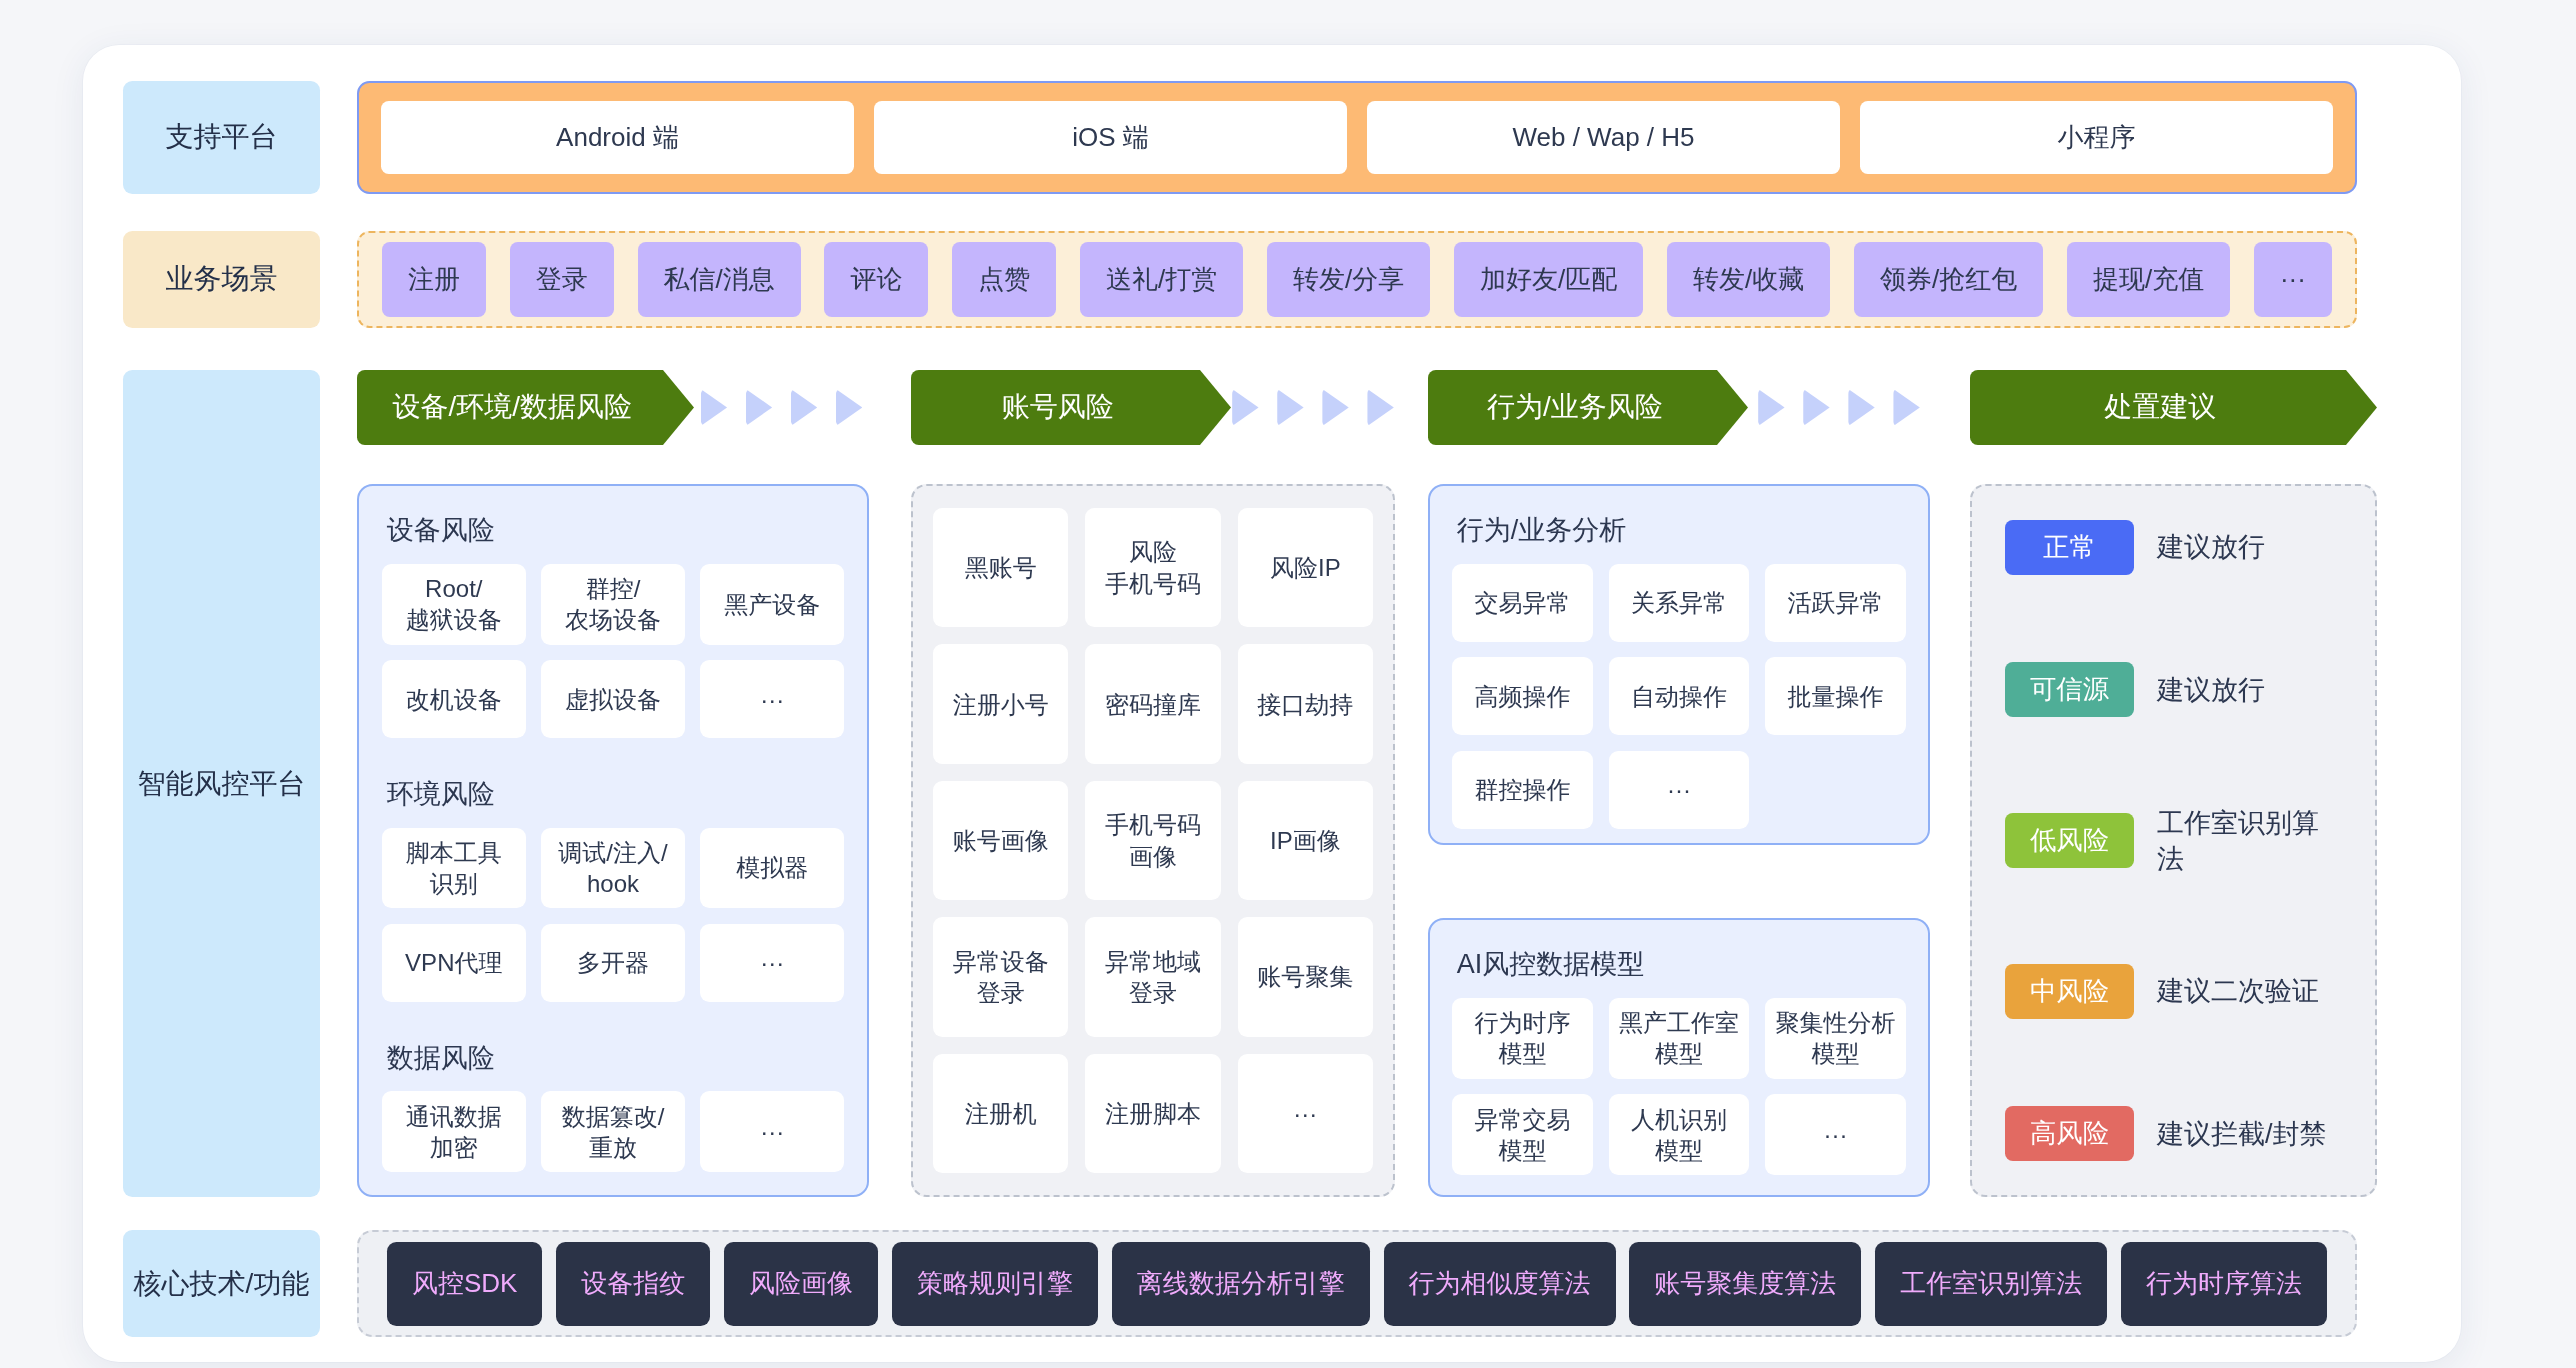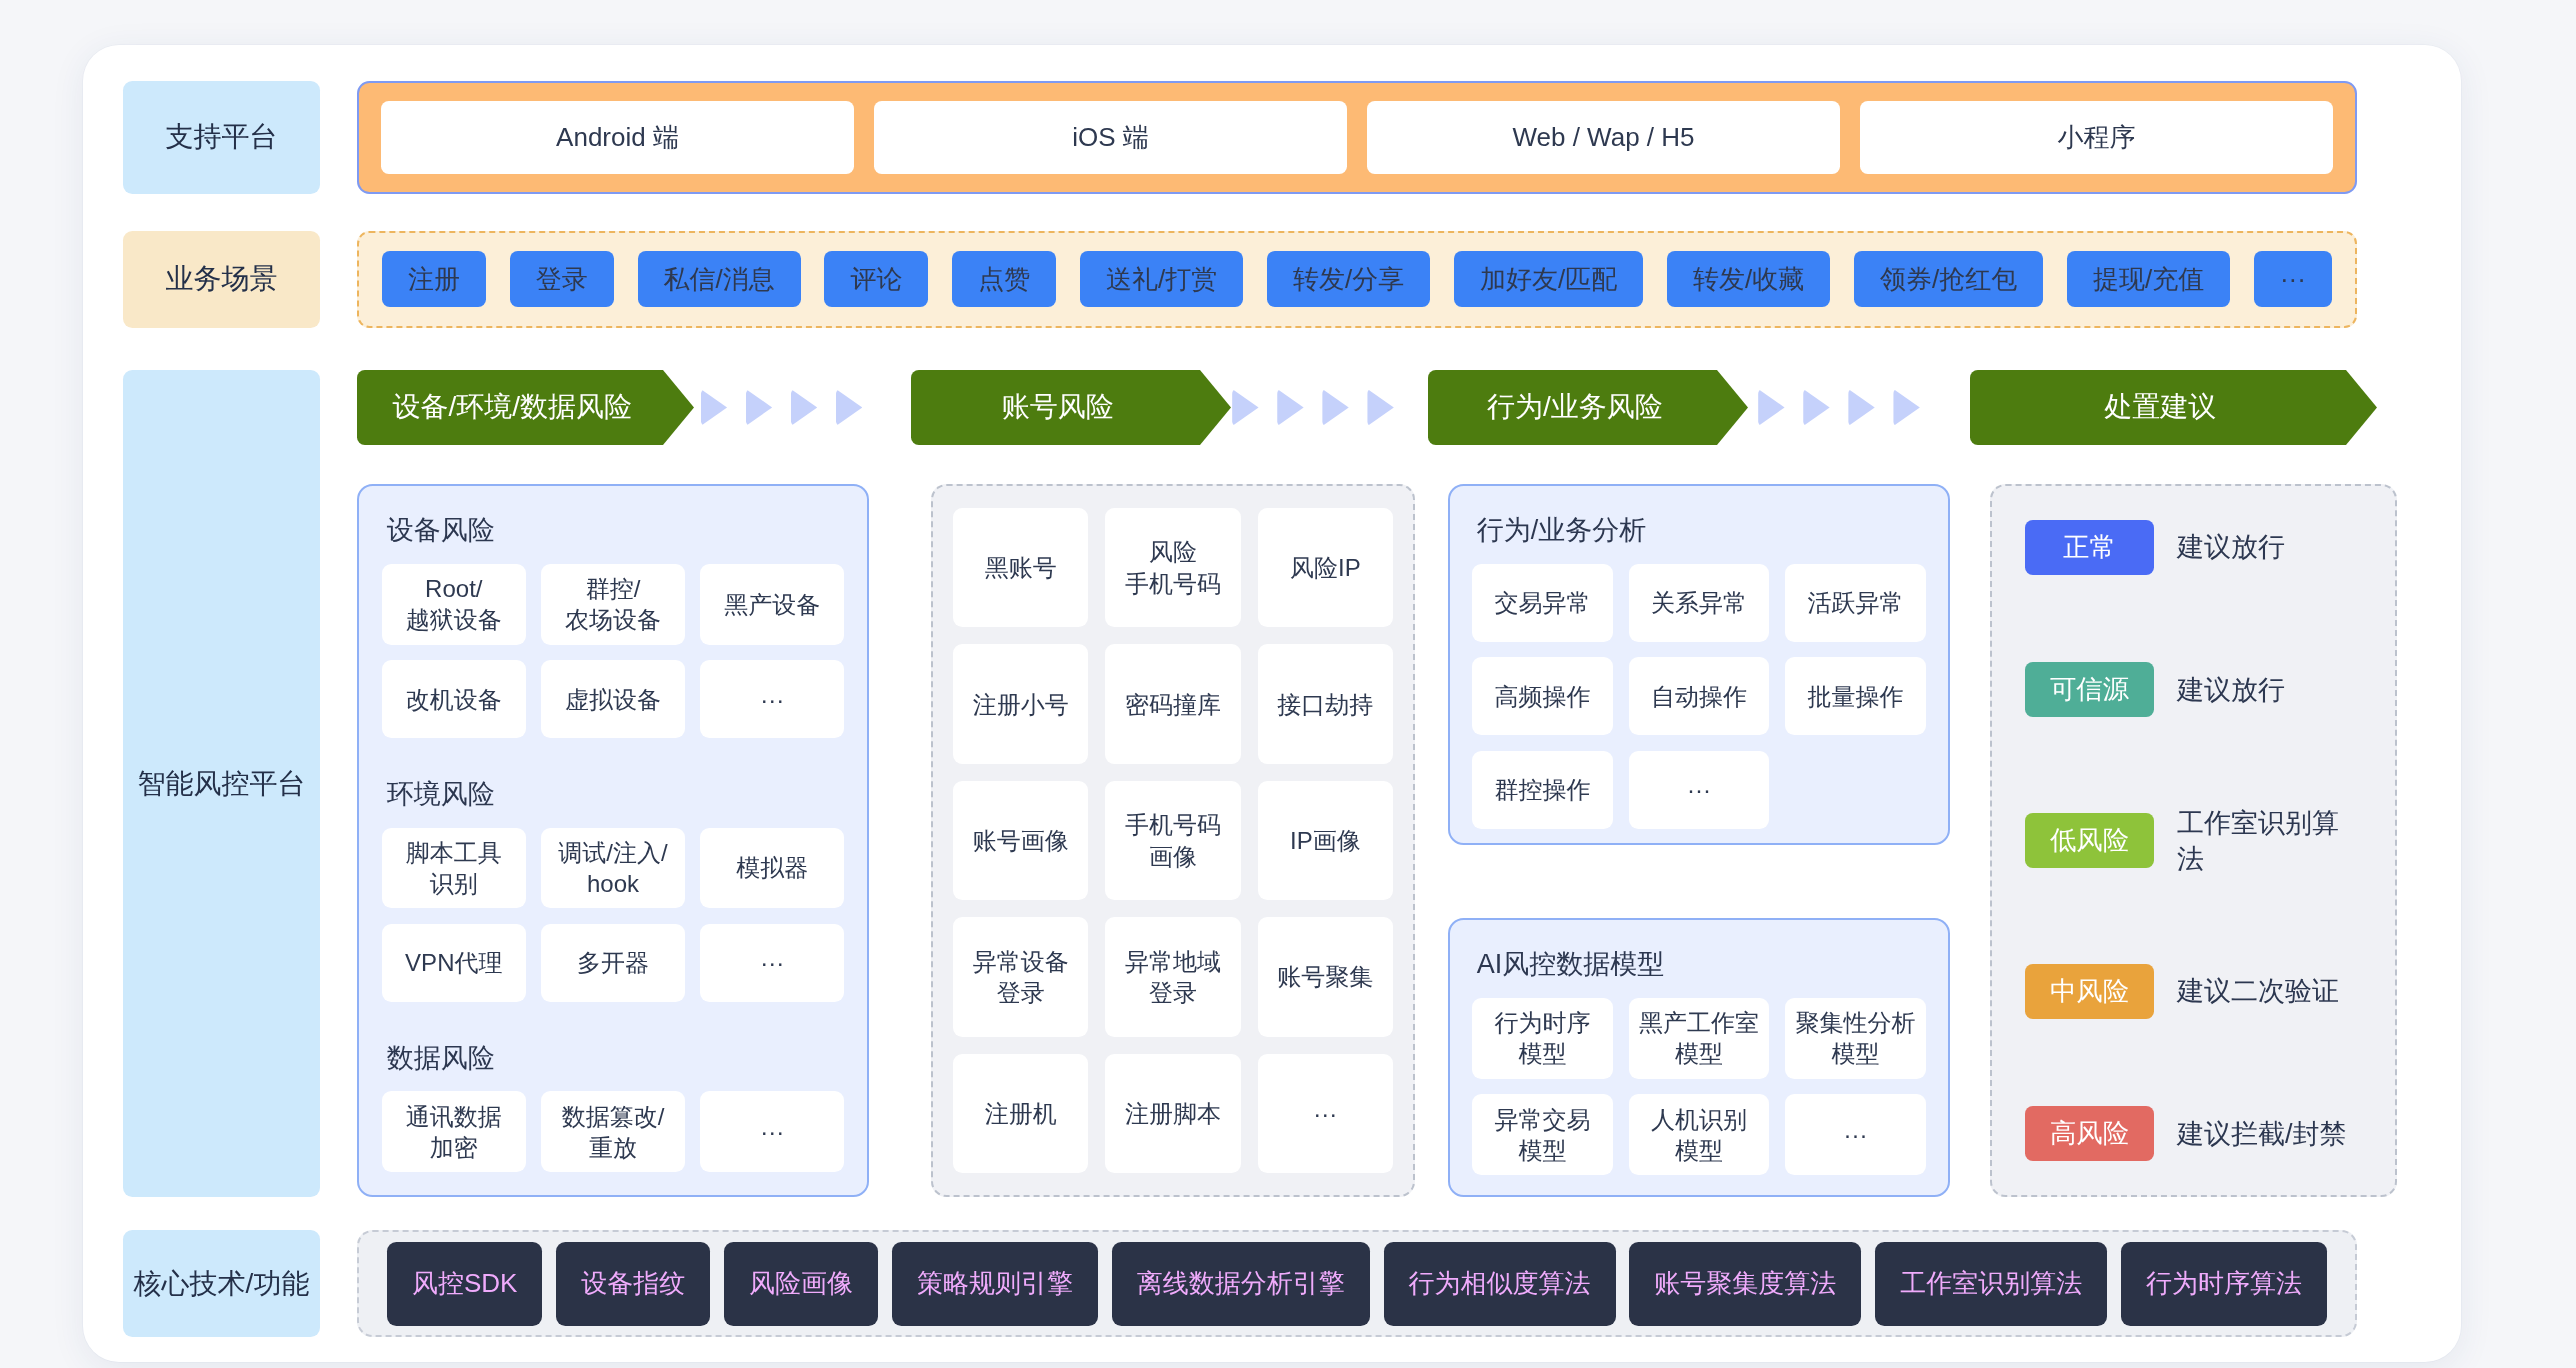--- a/index.html
+++ b/index.html
@@ -45,21 +45,21 @@
 
   
   #row-scenarios { height:110px; margin-bottom:42px; }
   .scenarios-box {
     flex:1; background:#fcefd8;
     border:2.3px dashed #edb55e; border-radius:12.4px;
     display:flex; align-items:center; justify-content:space-between;
     padding:0 23px;
   }
   .scenario-chip {
-    background:#3b82f6; border-radius:7.8px; height:56px;
+    background:#c4b5fd; border-radius:7.8px; height:75px;
     display:flex; align-items:center; padding:0 26px;
     font-size:26px; color:#2e3950; white-space:nowrap;
   }
 
   
   #row-platform-section { flex:1; margin-bottom:33px; }
   .section-content { flex:1; display:flex; flex-direction:column; }
   .stage-row { height:75px; display:flex; margin-bottom:39px; }
   .stage-cell { display:flex; align-items:center; }
   .stage-arrow {
@@ -180,21 +180,21 @@
               <div class="tri"></div>
               <div class="tri"></div>
               <div class="tri"></div>
             </div>
           </div>
           <div class="stage-cell" style="width: 407px; margin-right: 0px;">
             <div class="stage-arrow" style="width: 407px;">处置建议</div>
           </div>
         </div>
       <div class="columns">
-        <div class="panel-blue" id="col-device" style="width: 512px; flex: 0 0 512px; margin-right: 62px;">
+        <div class="panel-blue" id="col-device" style="width: 512px; flex: 0 0 512px; margin-right: 42px;">
             <div class="risk-group">
               <div class="group-title">设备风险</div>
               <div class="mini-grid">
                 <div class="mini-card">Root/
 越狱设备</div>
                 <div class="mini-card">群控/
 农场设备</div>
                 <div class="mini-card">黑产设备</div>
                 <div class="mini-card">改机设备</div>
                 <div class="mini-card">虚拟设备</div>

